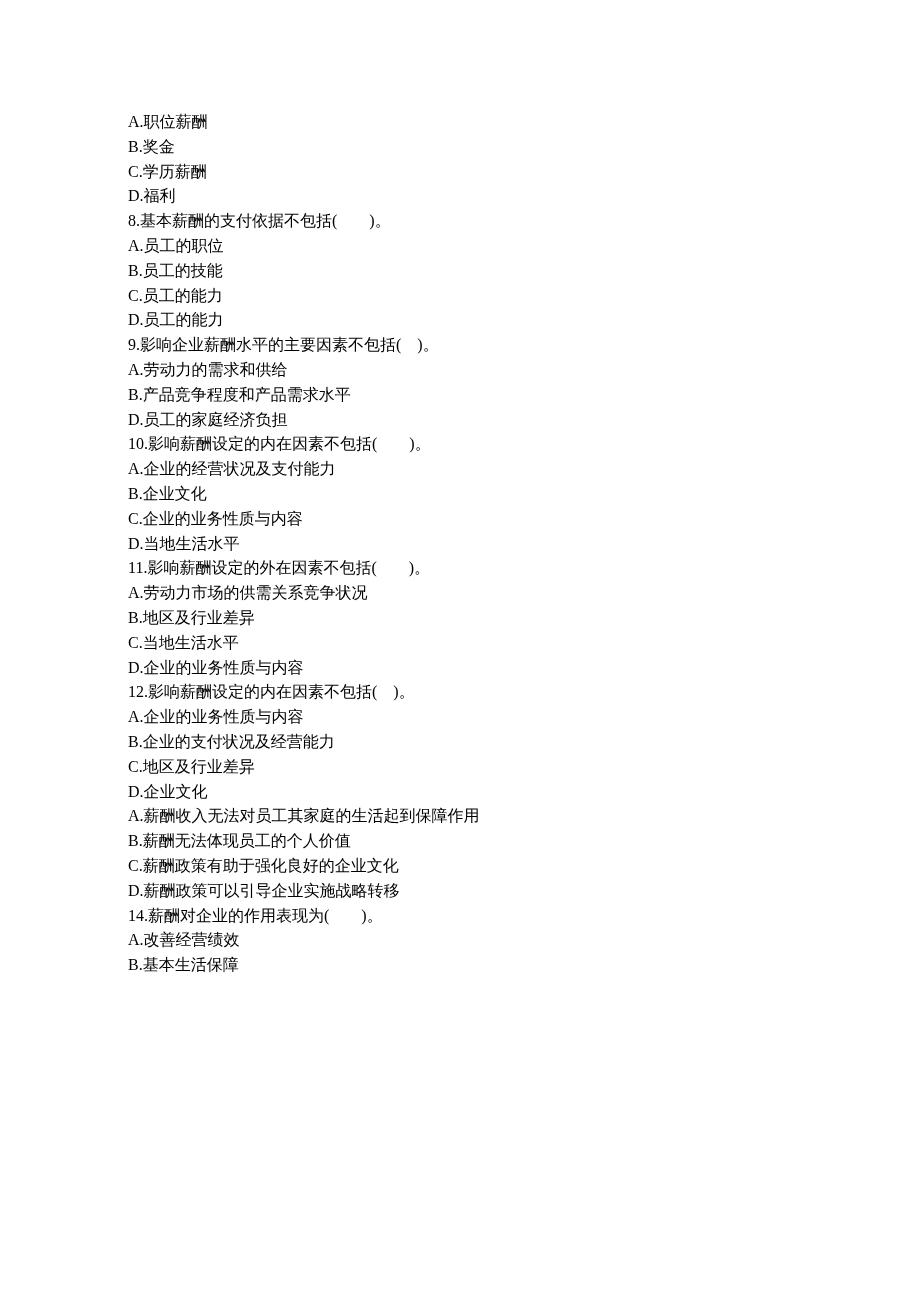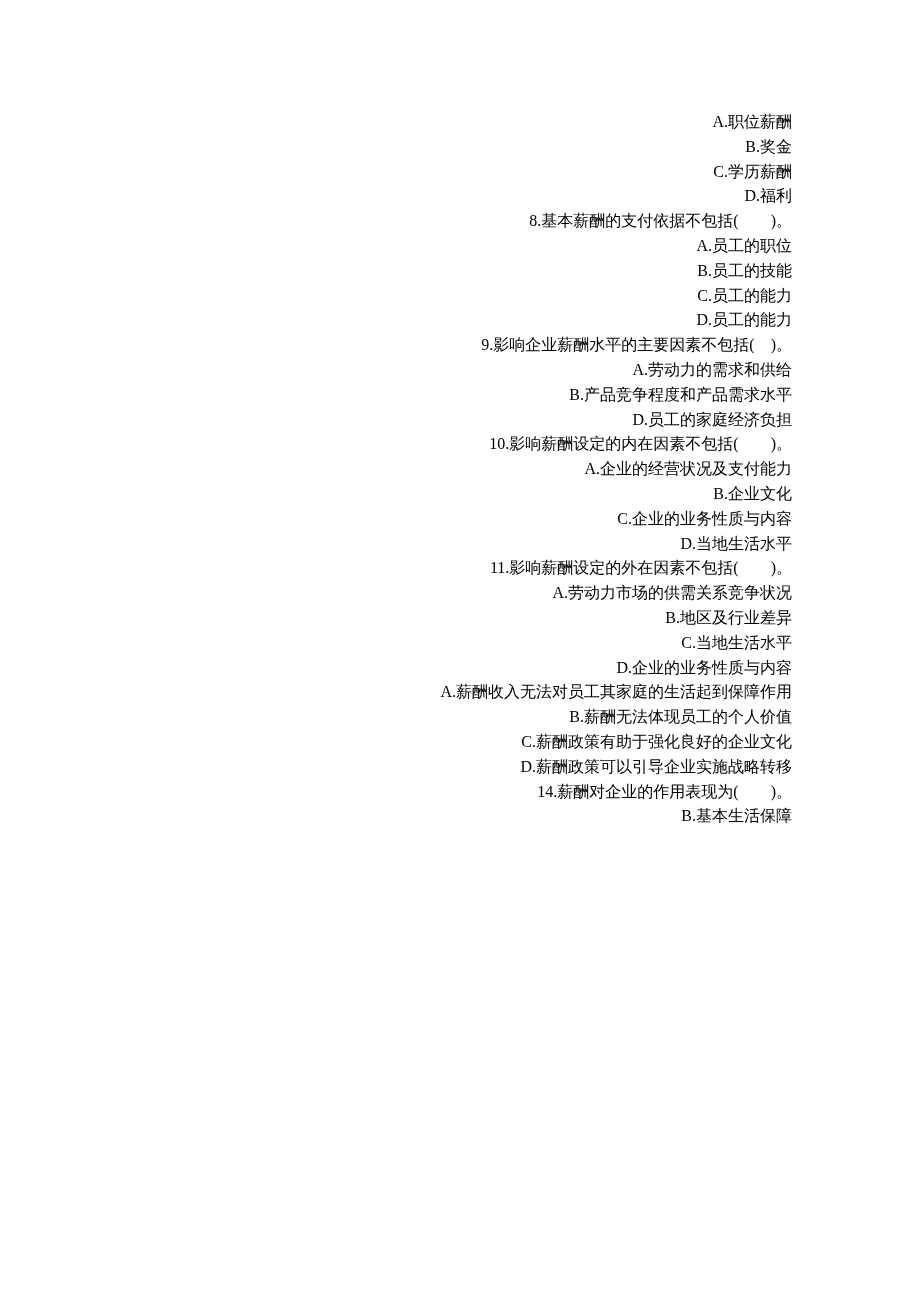--- a/index.html
+++ b/index.html
@@ -12,21 +12,20 @@
   }
   .page {
     box-sizing: border-box;
     width: 920px;
     padding: 110px 128px 90px 128px;
     font-size: 16px;
     line-height: 1.55;
   }
   .line {
     white-space: pre;
-    text-align: right;
   }
   .question {
   }
   .option {
     
   }
 </style>
 </head>
 <body>
 
@@ -63,26 +62,34 @@
   </div>
 
   <div class="question">
     <div class="line">11.影响薪酬设定的外在因素不包括(　　)。</div>
     <div class="line option">A.劳动力市场的供需关系竞争状况</div>
     <div class="line option">B.地区及行业差异</div>
     <div class="line option">C.当地生活水平</div>
     <div class="line option">D.企业的业务性质与内容</div>
   </div>
 
+  <div class="question">
+    <div class="line">12.影响薪酬设定的内在因素不包括(　)。</div>
+    <div class="line option">A.企业的业务性质与内容</div>
+    <div class="line option">B.企业的支付状况及经营能力</div>
+    <div class="line option">C.地区及行业差异</div>
+    <div class="line option">D.企业文化</div>
+  </div>
 
   <div class="question">
     <div class="line option">A.薪酬收入无法对员工其家庭的生活起到保障作用</div>
     <div class="line option">B.薪酬无法体现员工的个人价值</div>
     <div class="line option">C.薪酬政策有助于强化良好的企业文化</div>
     <div class="line option">D.薪酬政策可以引导企业实施战略转移</div>
   </div>
 
   <div class="question">
     <div class="line">14.薪酬对企业的作用表现为(　　)。</div>
+    <div class="line option">A.改善经营绩效</div>
     <div class="line option">B.基本生活保障</div>
   </div>
 
 </div>
 
 </body></html>

